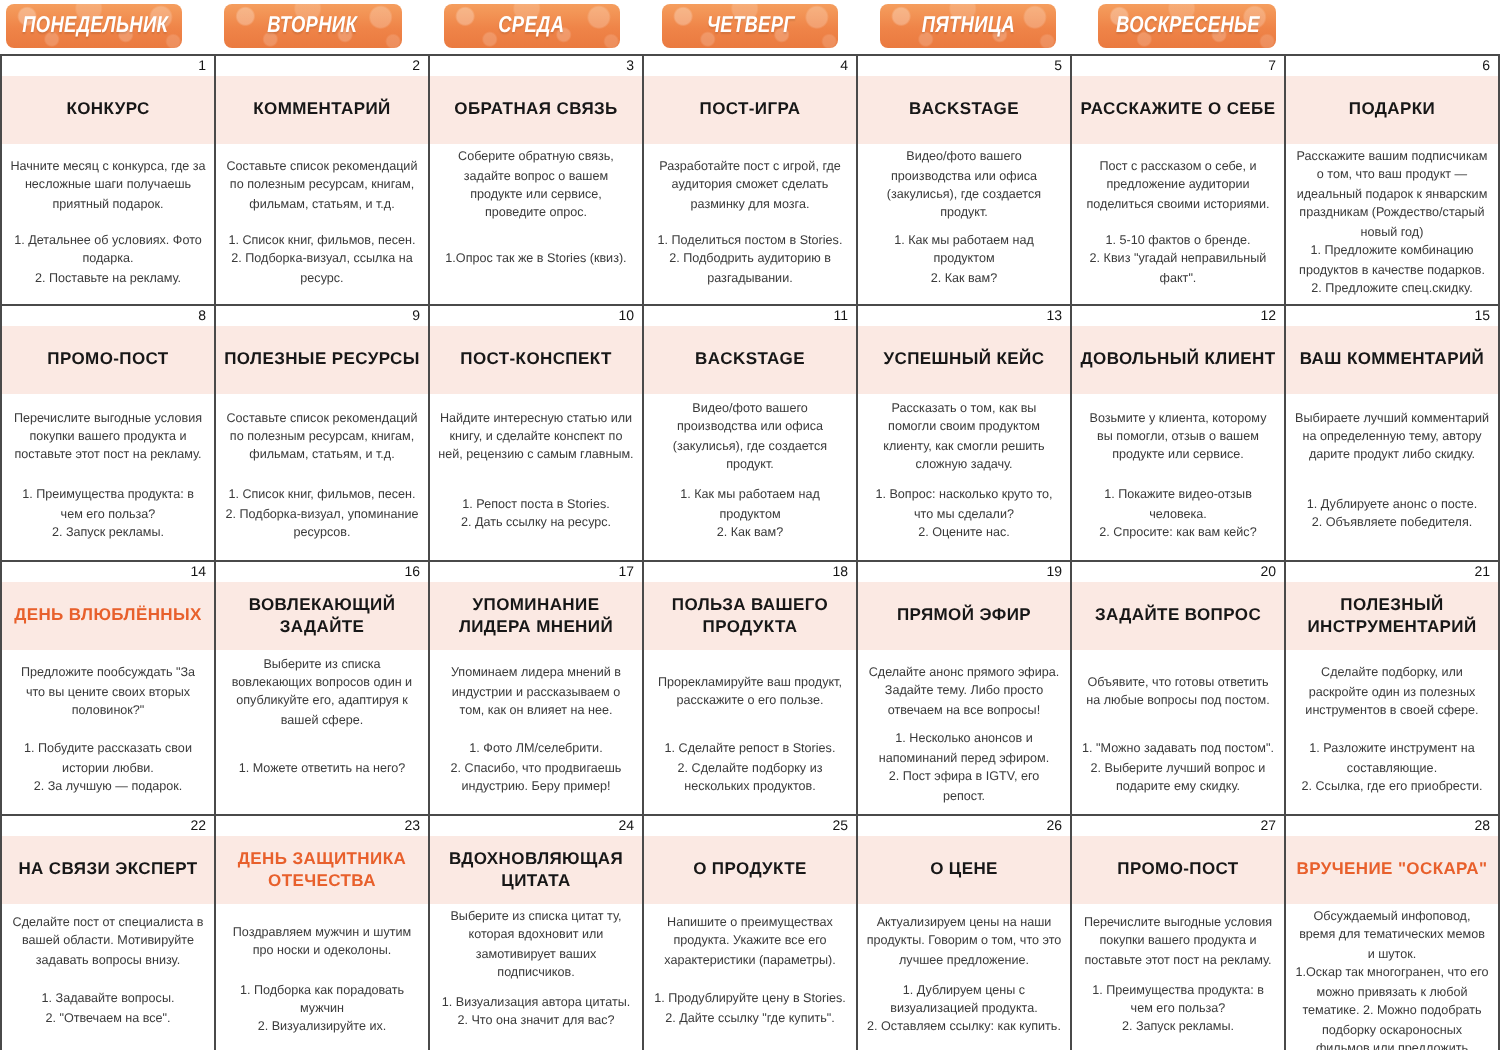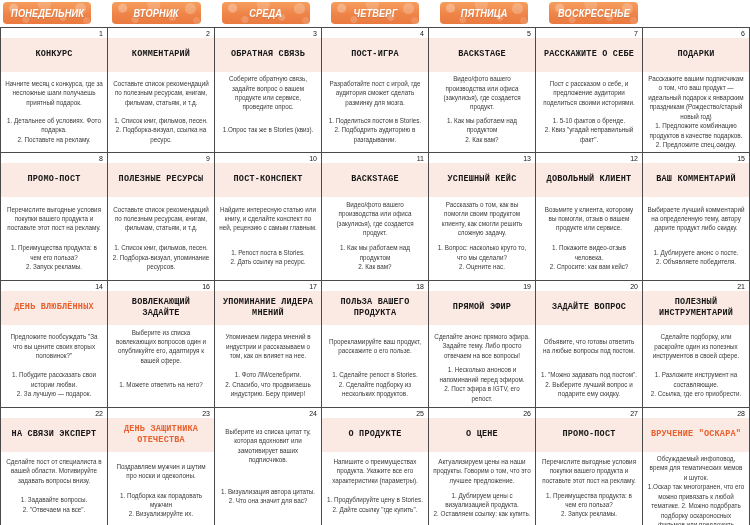--- a/index.html
+++ b/index.html
@@ -42,21 +42,21 @@
   .cell {
     border-right:1px solid #4a4a4a; border-bottom:1px solid #4a4a4a;
     background:#fff; display:flex; flex-direction:column; overflow:hidden;
   }
   .day-num {
     flex:0 0 auto; text-align:right; font-size:7px; color:#141414;
     padding:2px 4px 1px 4px; line-height:1;
   }
   .title-band {
     flex:0 0 auto; background:#fbe9e3; min-height:30px;
-    display:flex; align-items:center; justify-content:center; padding:2px 3px;font-family:Liberation Mono, monospace;
+    display:flex; align-items:center; justify-content:center; padding:2px 3px;
   }
   .title {
     font-weight:bold; font-size:8.5px; line-height:1.3; letter-spacing:.2px;
     text-align:center; color:#171717;
   }
   .title.highlight { color:#e8602c; }
   .cell-body { flex:1 1 auto; display:flex; flex-direction:column; padding:2px 4px 4px 4px; }
   .desc {
     flex:1.05; display:flex; align-items:center; justify-content:center;
     text-align:center; font-size:6.3px; line-height:1.5; color:#3a3a3a;
@@ -412,20 +412,23 @@
       <div class="desc">Поздравляем мужчин и шутим про носки и одеколоны.</div>
       <div class="tasks">
             <div>1. Подборка как порадовать мужчин</div>
             <div>2. Визуализируйте их.</div>
           </div>
     </div>
   </div>
 
   <div class="cell">
     <div class="day-num">24</div>
+    <div class="title-band">
+      <div class="title">ВДОХНОВЛЯЮЩАЯ ЦИТАТА</div>
+    </div>
     <div class="cell-body">
       <div class="desc">Выберите из списка цитат ту, которая вдохновит или замотивирует ваших подписчиков.</div>
       <div class="tasks">
             <div>1. Визуализация автора цитаты.</div>
             <div>2. Что она значит для вас?</div>
           </div>
     </div>
   </div>
 
   <div class="cell">

